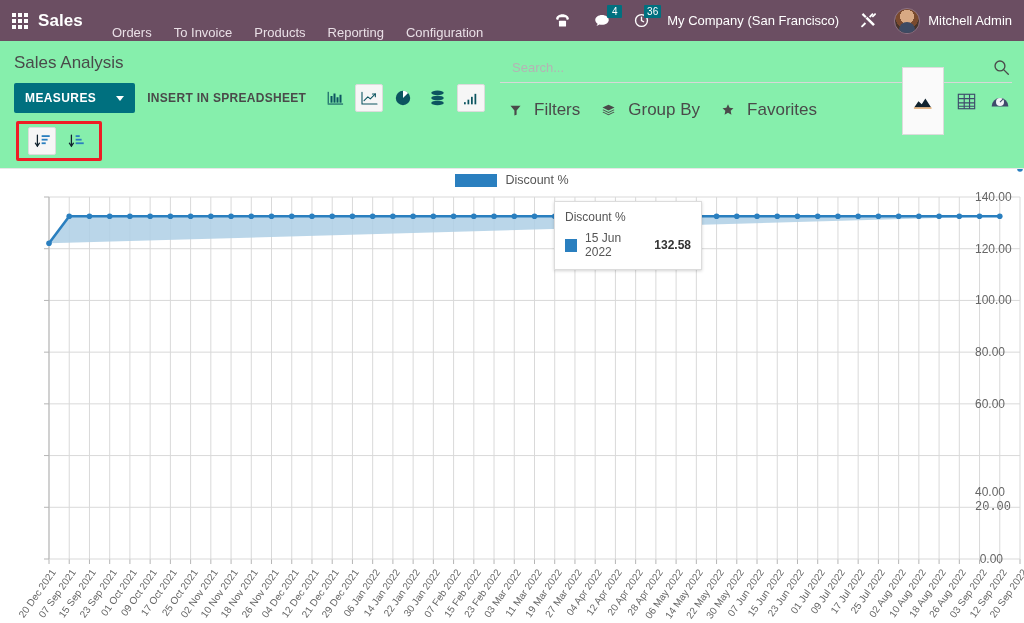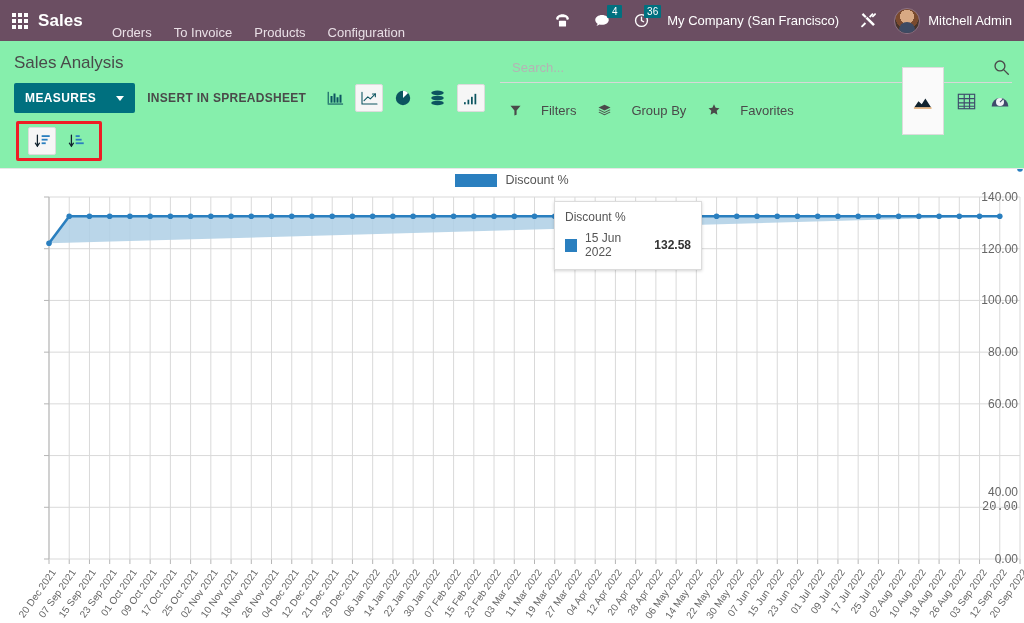--- a/index.html
+++ b/index.html
@@ -214,22 +214,22 @@
     display: flex;
     align-items: center;
     margin-top: 12px;
     padding-left: 10px;
     position: relative;
     height: 30px;
   }
   .filter-item {
     display: flex;
     align-items: center;
-    gap: 20px;
-    font-size: 13px;
+    gap: 13px;
+    font-size: 17px;
     color: #4a4a4a;
     margin-right: 22px;
     cursor: pointer;
     white-space: nowrap;
   }
   .view-switch {
     position: absolute;
     right: 0px;
     top: -28px;
     display: flex;
@@ -294,21 +294,21 @@
   .tt-label { color: #555; font-size: 12px; }
   .tt-value { color: #333; font-size: 12px; font-weight: bold; margin-left: auto; }
 
   .ylabel {
     position: absolute;
     right: 0;
     transform: translateY(-50%);
     font-size: 12px;
     color: #666;
     text-align: right;
-    padding-right: 6px;
+    padding-right: 21px;
     white-space: nowrap;
   }
   .xlabel {
     position: absolute;
     font-size: 10px;
     color: #666;
     transform-origin: right top;
     transform: rotate(-55deg);
     white-space: nowrap;
     text-align: right;
@@ -326,20 +326,21 @@
       <i></i>
       <i></i>
       <i></i>
       <i></i>
       <i></i>
   </div>
   <div class="brand">Sales</div>
   <div class="nav-item">Orders</div>
   <div class="nav-item">To Invoice</div>
   <div class="nav-item">Products</div>
+  <div class="nav-item">Reporting</div>
   <div class="nav-item">Configuration</div>
 
   <div class="nav-right">
     <div class="sysicon">
       <svg width="17" height="17" viewBox="0 0 24 24" fill="#ffffff">
         <path d="M12 3C7 3 3 6.2 3 9.3c0 1 .5 1.6 1.3 1.6h1.3c.7 0 1.1-.4 1.1-1.1V8.6c0-.5.3-.8.8-.9 1.4-.3 3-.4 4.5-.4s3.1.1 4.5.4c.5.1.8.4.8.9v1.2c0 .7.4 1.1 1.1 1.1h1.3c.8 0 1.3-.6 1.3-1.6C21 6.2 17 3 12 3z"></path>
         <rect x="7" y="12.4" width="10" height="8.2" rx="1"></rect>
       </svg>
     </div>
     <div class="sysicon">

